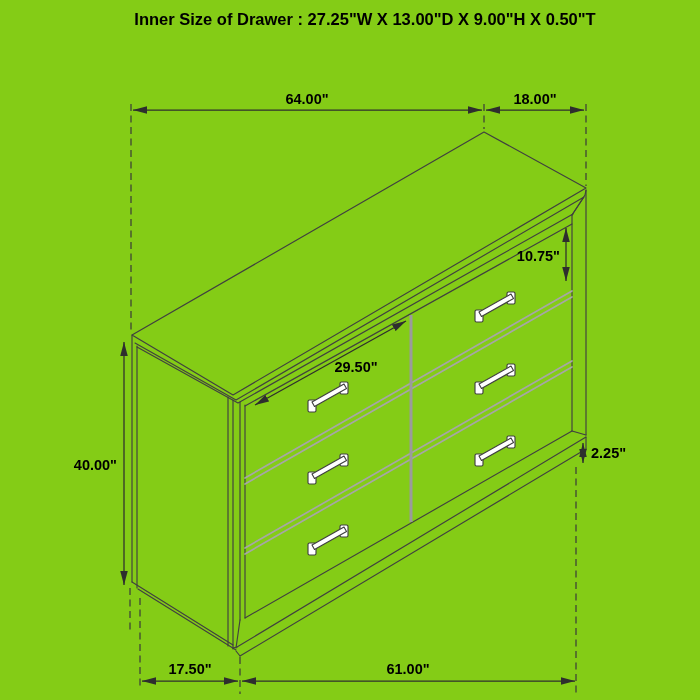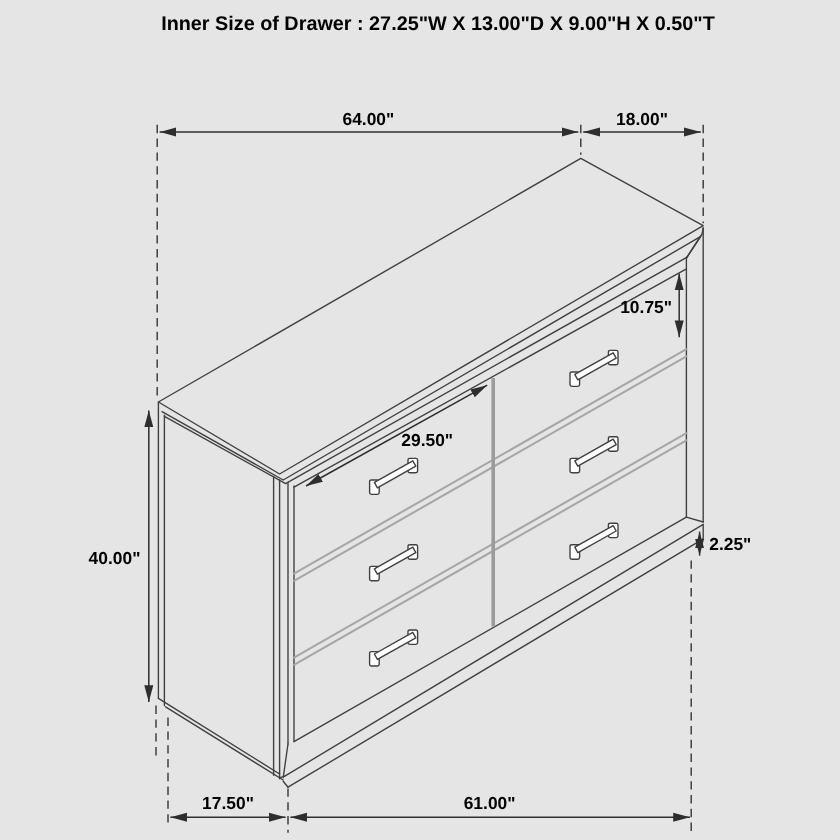--- a/index.html
+++ b/index.html
@@ -1,17 +1,17 @@
 <!DOCTYPE html>
 <html><head>
 <meta charset="utf-8">
 <style>
   html,body{margin:0;padding:0;background:#fff;}
   .canvas{
-    position:relative;width:700px;height:700px;background:#e5e5e5;
+    position:relative;width:700px;height:700px;background:#84cc16;
     font-family:"Liberation Sans",sans-serif;overflow:hidden;
   }
   svg{position:absolute;left:0;top:0;}
   .art{stroke:#404040;stroke-width:1.15;fill:none;stroke-linecap:round;stroke-linejoin:round;}
   .artfill{stroke:#404040;stroke-width:1.15;fill:#ffffff;stroke-linejoin:round;}
   .rail{stroke:#a6a6a6;stroke-width:1.7;fill:none;stroke-linecap:round;}
   .divider{stroke:#9b9b9b;stroke-width:3;fill:none;}
   .dim{stroke:#2e2e2e;stroke-width:1.25;fill:none;}
   .ext{stroke:#3a3a3a;stroke-width:1.2;fill:none;stroke-dasharray:7 4.5;}
   .dimtext{font-family:"Liberation Sans",sans-serif;font-weight:bold;font-size:14.5px;fill:#000000;}

